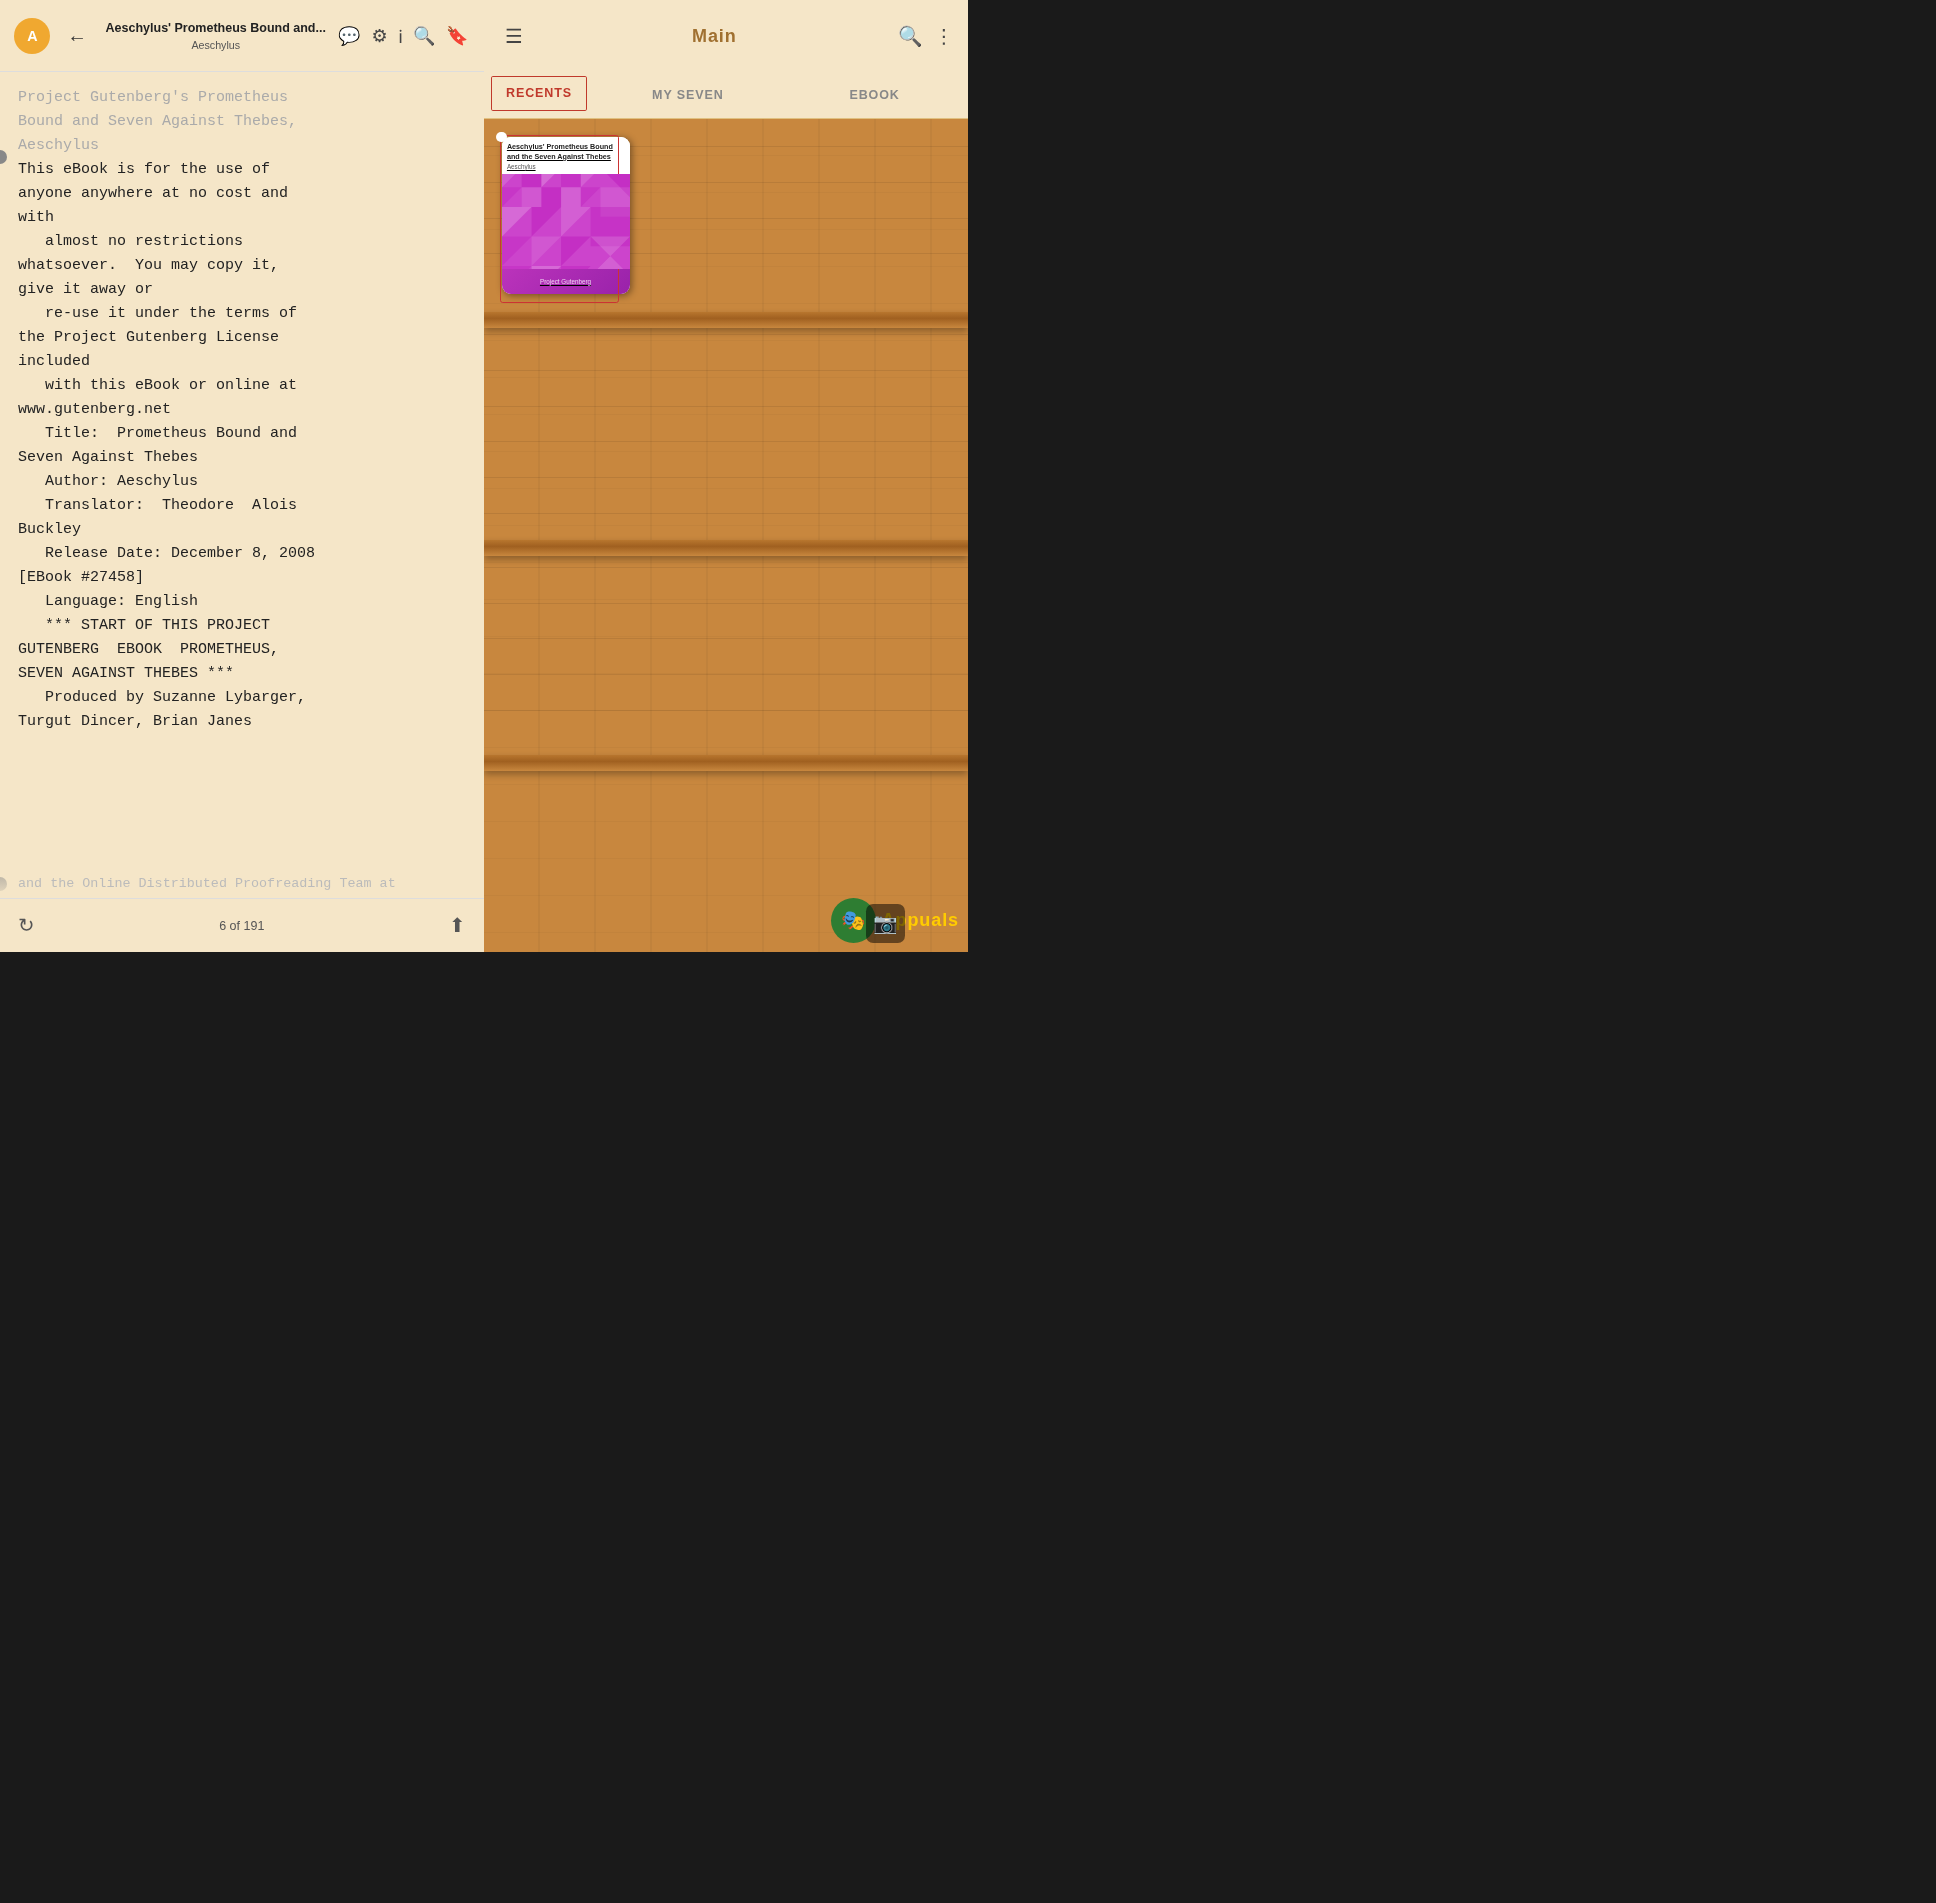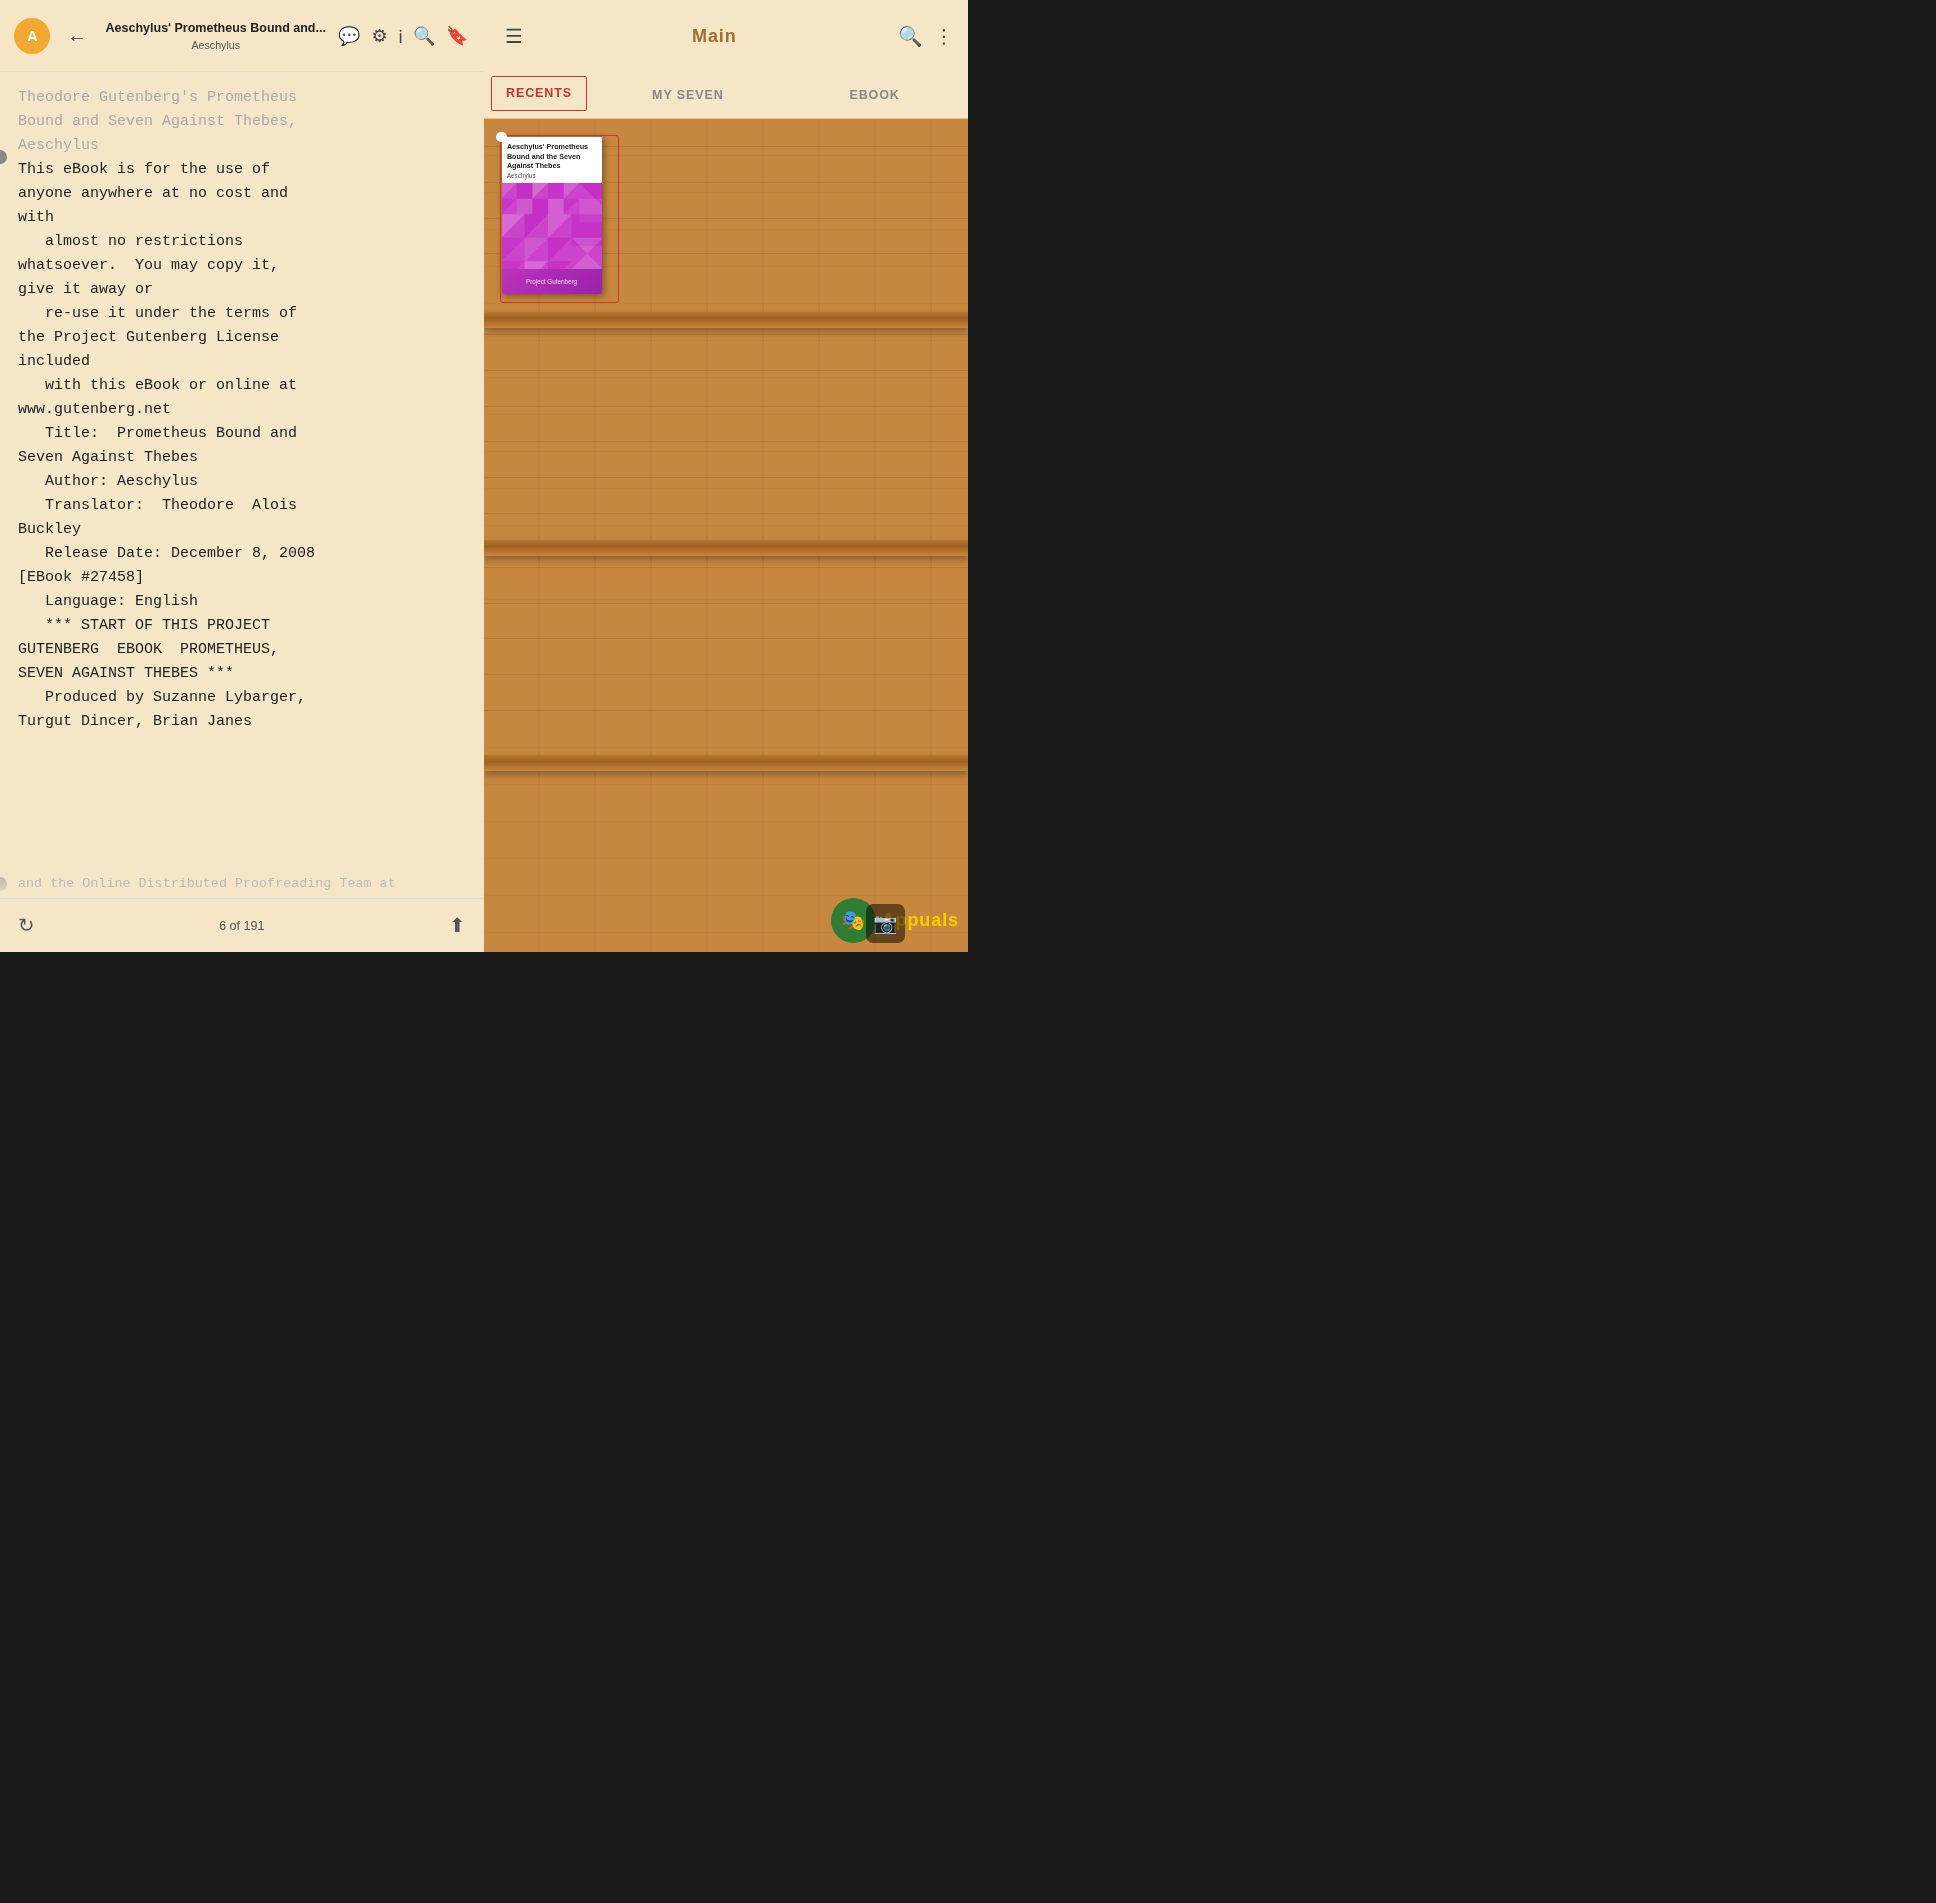--- a/index.html
+++ b/index.html
@@ -301,28 +301,29 @@
     .book-item {
       position: absolute;
       top: 18px;
       left: 18px;
       width: 116px;
       height: 166px;
       cursor: pointer;
     }
 
     .book-cover {
-      width: 100px;
+      width: 128px;
       height: 157px;
       background: white;
-      border-radius: 1px;
+      border-radius: 9px;
       box-shadow: 1.8px 1.8px 7.2px rgba(0,0,0,0.4);
       overflow: hidden;
       display: flex;
       flex-direction: column;
+      text-decoration: underline;
     }
 
     .book-cover-top {
       background: white;
       padding: 5.4px 5.4px 3.6px;
       flex-shrink: 0;
     }
 
     .book-cover-title {
       font-size: 7.2px;
@@ -455,21 +456,21 @@
       <div class="reader-icon">ℹ</div>
       <div class="reader-icon">🔍</div>
       <div class="reader-icon">🔖</div>
     </div>
   </div>
 
   <div class="left-dot left-dot-top"></div>
   <div class="left-dot left-dot-bottom"></div>
 
   <div class="reader-content">
-    <div class="reader-text-faded-top">Theodore Gutenberg's Prometheus
+    <div class="reader-text-faded-top">Project Gutenberg's Prometheus
 Bound and Seven Against Thebes,
 Aeschylus</div>
     <div class="reader-text">This eBook is for the use of
 anyone anywhere at no cost and
 with
    almost no restrictions
 whatsoever.  You may copy it,
 give it away or
    re-use it under the terms of
 the Project Gutenberg License

